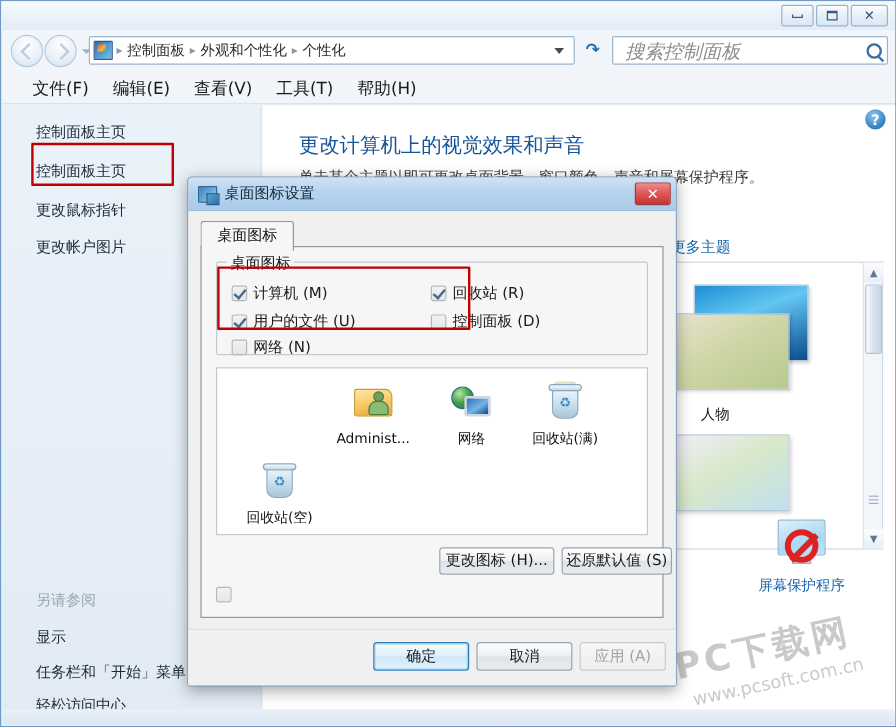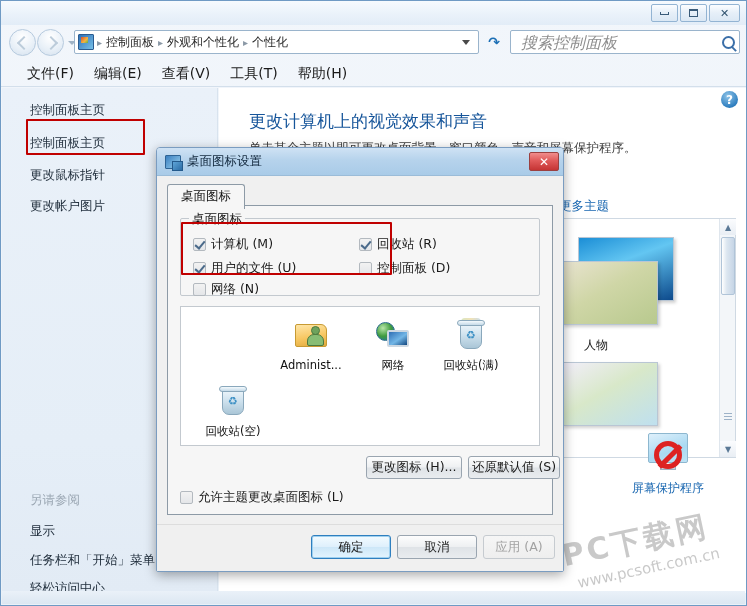--- a/index.html
+++ b/index.html
@@ -634,21 +634,20 @@
             </div>
             <div class="icon-cap">回收站(空)</div>
           </div>
         </div>
 
         <div class="dbtn" style="left:300px; top:250px; width:92px; height:23px;">还原默认值 (S)</div>
         <div class="dbtn" style="left:198px; top:250px; width:96px; height:23px;">更改图标 (H)...</div>
 
         <div class="allow-row" style="left:12px; top:283px;">
           <span class="cbox dis"></span>
-          <span>允许主题更改桌面图标 (L)</span>
         </div>
       </div>
 
       <div class="dlg-footer">
         <div class="dbtn default" style="left:154px; top:10px; width:80px; height:24px;">确定</div>
         <div class="dbtn" style="left:240px; top:10px; width:80px; height:24px;">取消</div>
         <div class="dbtn disabled" style="left:326px; top:10px; width:72px; height:24px;">应用 (A)</div>
       </div>
     </div>
   </div>

